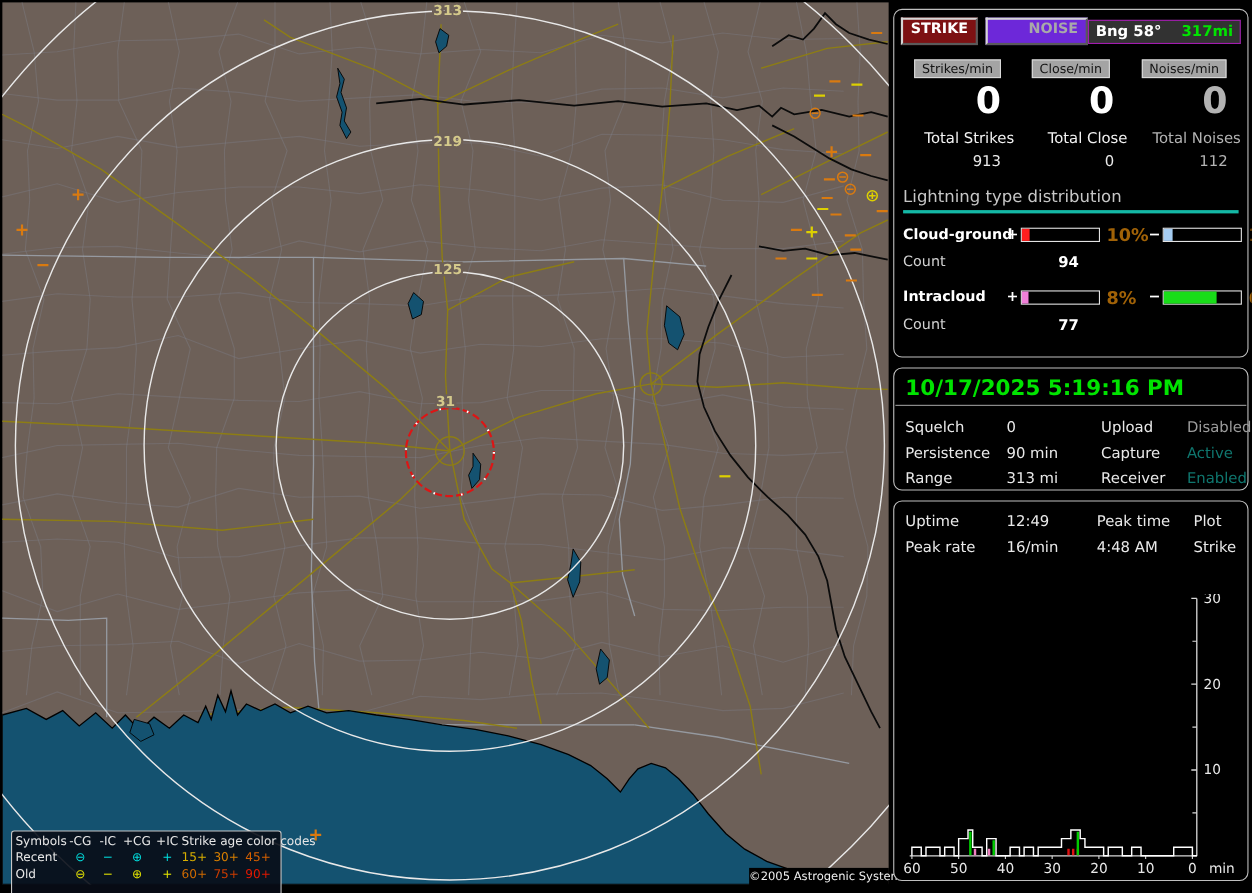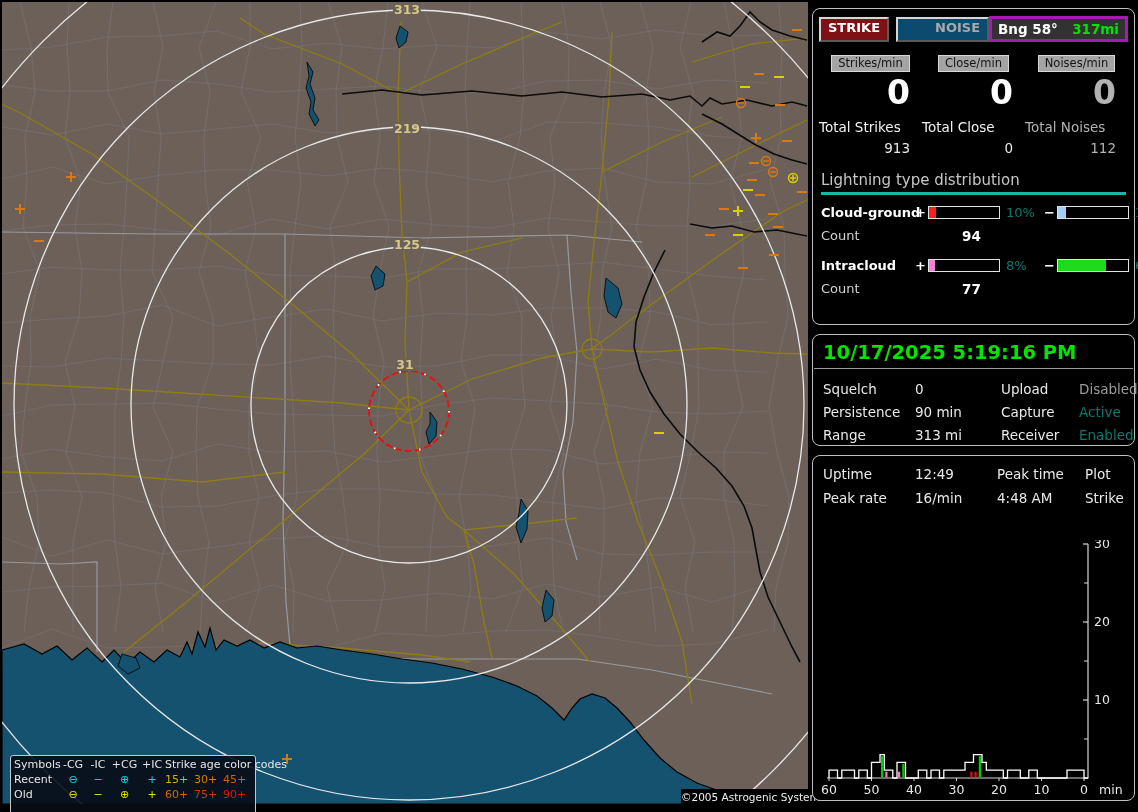--- a/index.html
+++ b/index.html
@@ -23,43 +23,43 @@
   .panel{position:absolute;left:812px;width:323px;background:#000;border:1px solid #bfbfbf;
          border-radius:8px;box-sizing:border-box;font-size:13px;}
   #panel-top{top:8px;height:317px;}
   #panel-status{top:334px;height:112px;}
   #panel-stats{top:455px;height:346px;}
   
   .btnrow{display:flex;align-items:center;margin:7px 6px 0 6px;}
   .tbtn{height:21px;line-height:17px;padding:0 7px;font-size:13px;font-weight:bold;text-align:center;
         border:2px solid;border-color:#d6d6d6 #5a5a5a #5a5a5a #d6d6d6;cursor:pointer;}
   .tbtn.strike{background:#7d1113;color:#fff;margin-right:7px;}
-  .tbtn.noise{background:#0c4a6e;color:#a9a9a9;padding-left:37px;}
-  .bngbox{margin-left:auto;width:143px;height:20px;background:#323232;border:3px solid #a21caf;
+  .tbtn.noise{background:#6d28d9;color:#a9a9a9;padding-left:37px;}
+  .bngbox{margin-left:auto;width:143px;height:20px;background:#323232;border:1px solid #a21caf;
           display:flex;align-items:center;justify-content:space-between;padding:0 6px;}
   .bngbox .bng{color:#fff;font-weight:bold;font-size:13.5px;}
   .bngbox .dist{color:#00e400;font-weight:bold;font-size:13.5px;}
   
   .counters{display:flex;margin-top:13px;padding:0 6px;}
   .ccol{width:104px;}
   .cbadge{display:block;margin:0 auto;width:max-content;background:#a4a4a4;color:#141414;
           font-size:11.5px;padding:0 6px;line-height:15px;border:1px solid #d9d9d9;}
   .czero{font-size:33px;font-weight:bold;color:#fff;text-align:right;padding-right:12px;line-height:38px;margin-top:2px;}
-  .ctlabel{text-align:left;font-size:13.5px;margin-top:7px;color:#f2f2f2;}
+  .ctlabel{text-align:right;font-size:13.5px;margin-top:7px;color:#f2f2f2;}
   .ctval{text-align:right;padding-right:12px;font-size:13.5px;margin-top:5px;}
   .ccol.dim .czero,.ccol.dim .ctlabel,.ccol.dim .ctval{color:#b3b3b3;}
   
   .distwrap{margin:15px 8px 0 8px;}
   .dist-title{color:#c6c6c6;font-size:15px;padding-bottom:3px;border-bottom:3px solid #14b8a6;}
   .drow{display:grid;grid-template-columns:94px 13px 74px 42px 13px 74px auto;align-items:center;margin-top:10px;}
   .drow .dname{font-weight:bold;font-size:13px;color:#fff;white-space:nowrap;}
   .sign{font-weight:bold;color:#fff;}
   .bar{width:70px;height:11px;border:1px solid #e3e3e3;background:#000;}
   .bar .fill{height:100%;}
-  .pct{font-weight:normal;font-size:13px;color:#0f766e;padding-left:4px;}
+  .pct{font-weight:bold;font-size:16px;color:#a16207;padding-left:4px;}
   .crow{display:grid;grid-template-columns:94px 13px 74px 42px 13px 74px auto;margin-top:8px;gap:17px;}
   .crow .clabel{color:#d2d2d2;font-size:13px;}
   .crow .cnum{font-weight:bold;font-size:13.5px;color:#fff;}
   
   .datetime{color:#00e400;font-weight:bold;font-size:19.5px;padding:6px 10px 4px 10px;white-space:nowrap;}
   .daterule{border-bottom:1px solid #9a9a9a;margin:0 1px;}
   .stgrid{display:grid;grid-template-columns:92px 86px 78px auto;row-gap:7px;padding:12px 0 0 10px;font-size:13.5px;}
   .val-gray{color:#9c9c9c;}
   .val-green{color:#0f766e;}
   

